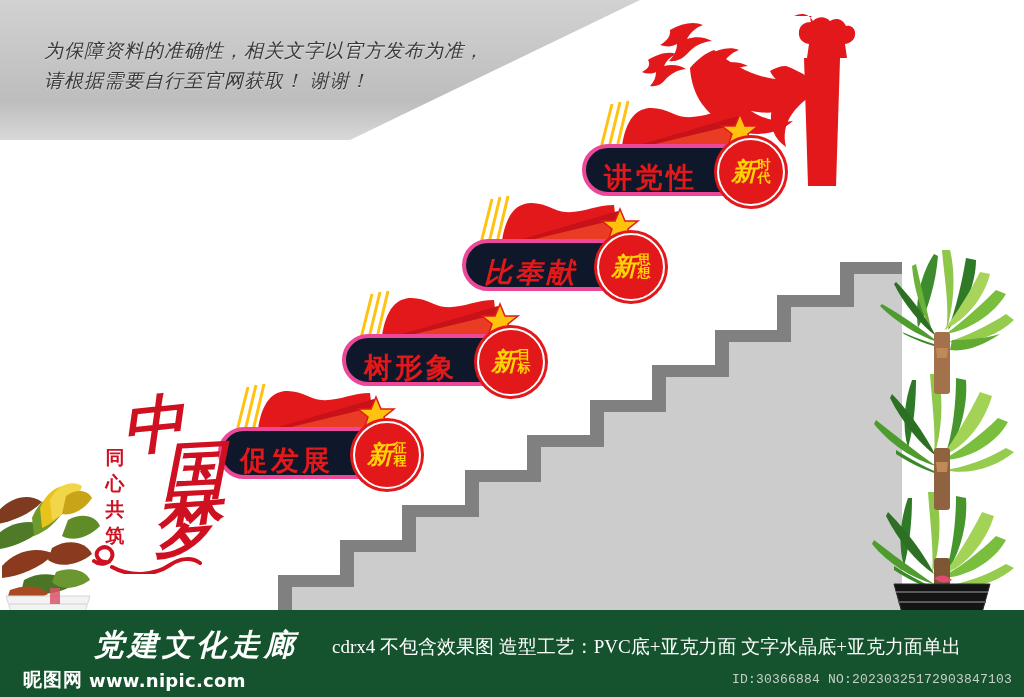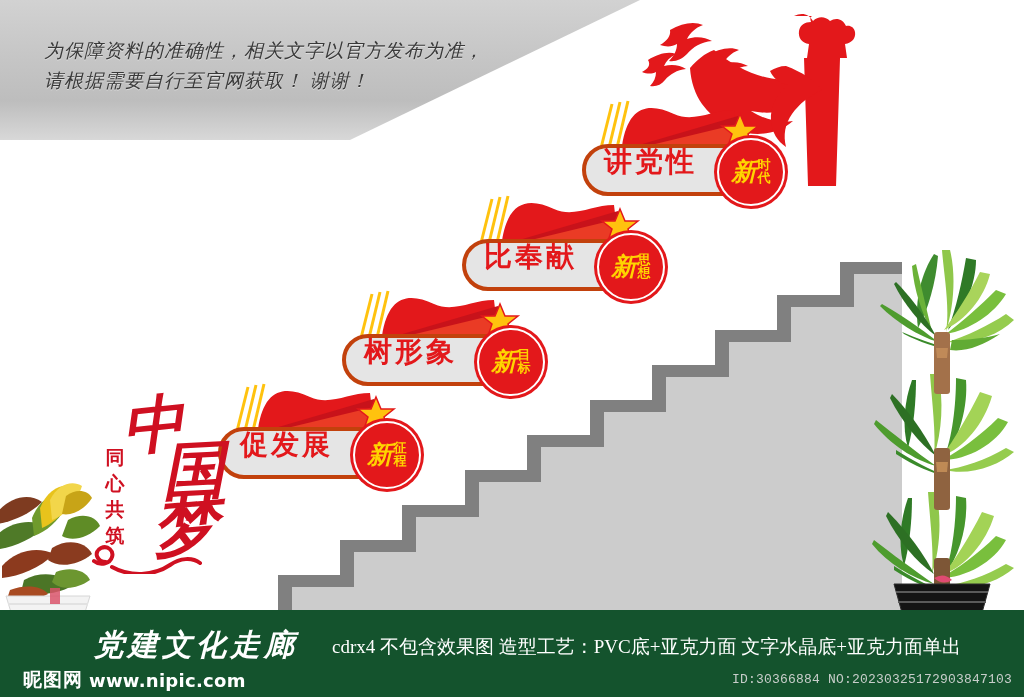--- a/index.html
+++ b/index.html
@@ -36,24 +36,24 @@
   
   .stairs{position:absolute;left:0;top:0;width:1024px;height:697px;pointer-events:none;}
 
   
   .badge-row{position:absolute;width:230px;height:110px;}
   .badge-row .flag{position:absolute;left:6px;top:0;width:190px;height:62px;}
   .badge-row .pill{
     position:absolute;left:0;top:44px;
     height:52px;
     box-sizing:border-box;
-    border:4px solid #c2410c;
+    border:4px solid #ec4899;
     border-radius:26px;
-    background:#e5e5e5;
-    display:flex;align-items:flex-start;
+    background:#0f172a;
+    display:flex;align-items:flex-end;
     padding:0 56px 0 18px;
   }
   .badge-row .pill-text{
     font-family:"DejaVu Sans","Liberation Sans",sans-serif;
     font-weight:bold;
     font-size:28px;
     color:#e3181b;
     letter-spacing:3px;
     line-height:1;
     white-space:nowrap;
@@ -223,21 +223,21 @@
       <g stroke="#ffc20e" stroke-width="3" fill="none">
         <line x1="24" y1="4" x2="12" y2="52"></line>
         <line x1="32" y1="2" x2="20" y2="52"></line>
         <line x1="40" y1="1" x2="28" y2="52"></line>
       </g>
       <path fill="#e3181b" d="M34 46 C40 6 60 2 86 14 C106 23 124 10 146 10 L150 44 Z"></path>
       <path fill="#c8121a" d="M34 50 L150 16 L158 44 L34 54 Z"></path>
       <path fill="#ea3b25" d="M34 52 L150 24 L156 44 L34 56 Z"></path>
       <polygon fill="#ffc20e" stroke="#e3181b" stroke-width="1.5" points="152,14 157,26 170,26 160,34 164,46 152,39 140,46 144,34 134,26 147,26"></polygon>
     </svg>
-    <div class="pill" style="width:168px;">
+    <div class="pill" style="width:168px;font-style:italic;">
       <span class="pill-text">比奉献</span>
     </div>
     <div class="seal" style="left:135px;">
       <div class="seal-inner">
         <span class="seal-big">新</span>
         <span class="seal-stack">
           <span>思</span>
           <span>想</span>
         </span>
       </div>

